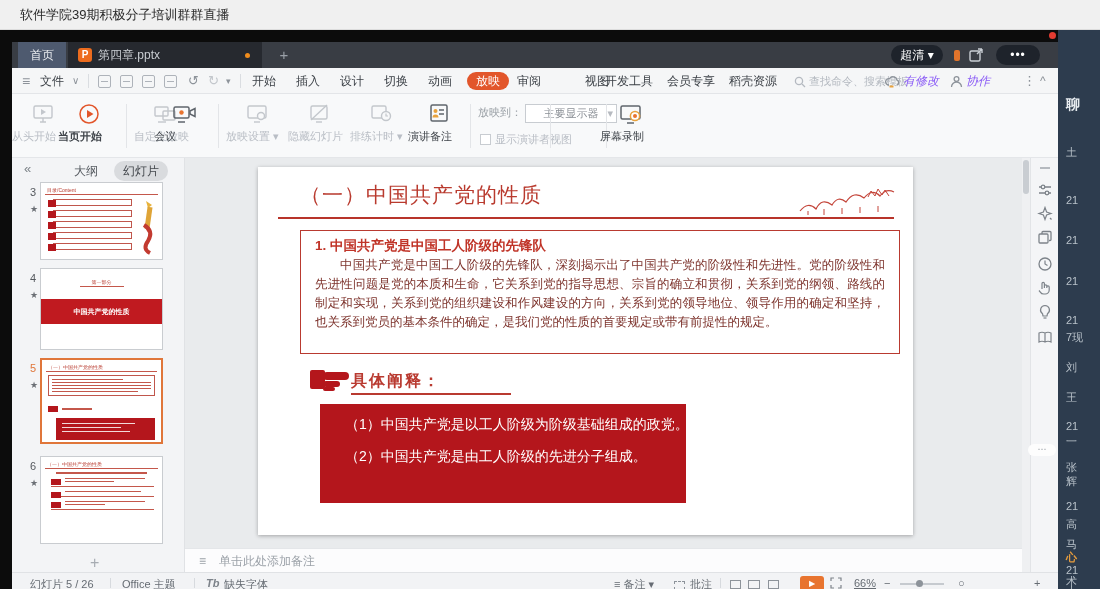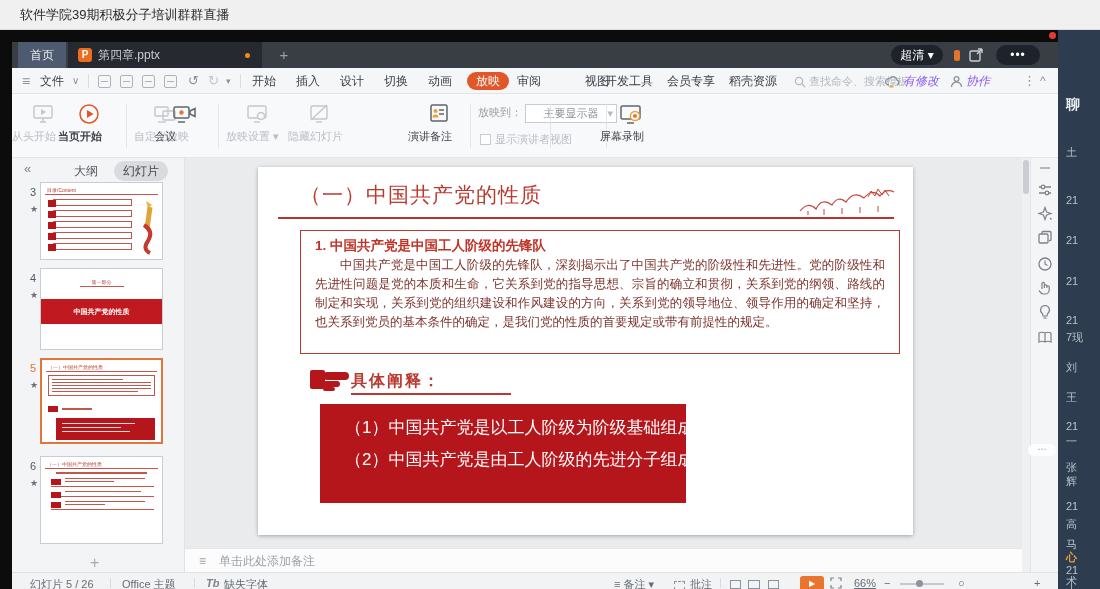--- a/index.html
+++ b/index.html
@@ -91,21 +91,21 @@
   .s-title { position:absolute; left:42px; top:14px; font-size:21px; color:#b93a2e; letter-spacing:1px; }
   .s-line { position:absolute; left:20px; top:50px; width:616px; height:2px; background:#b8342a; }
   .s-deco { position:absolute; left:540px; top:20px; }
   .s-box1 { position:absolute; left:42px; top:63px; width:600px; height:124px; border:1px solid #b93a30; padding:6px 14px 0 14px; }
   .s-box1 h3 { font-size:13.5px; color:#c03428; margin-bottom:1px; }
   .s-box1 p { font-size:12.5px; line-height:19px; color:#7d332c; text-align:justify; text-indent:2em; }
   .s-interp { position:absolute; left:52px; top:198px; }
   .s-interp-label { position:absolute; left:93px; top:204px; font-size:16px; font-weight:bold; color:#b93a30; letter-spacing:2px; }
   .s-interp-line { position:absolute; left:93px; top:226px; width:160px; height:2px; background:#b93a30; }
   .s-redbox { position:absolute; left:62px; top:237px; width:366px; height:99px; background:#b4161c; }
-  .s-redbox div { position:absolute; left:25px; color:#fff; font-size:17px; white-space:nowrap; }
+  .s-redbox div { position:absolute; left:25px; color:#fff; font-size:14px; white-space:nowrap; }
 
   
   .v-scroll { position:absolute; left:1010px; top:0; width:8px; height:414px; background:#eff0f2; }
   .v-scroll .handle { position:absolute; left:1px; top:2px; width:6px; height:34px; background:#c9cdd2; border-radius:3px; }
   .rtools { position:absolute; left:1018px; top:0; width:28px; height:414px; background:#f4f5f7; border-left:1px solid #e2e4e7; }
   .rt { position:absolute; left:6px; width:16px; height:16px; }
   .more-tools { position:absolute; left:1016px; top:402px; width:28px; height:12px; background:#fdfdfd; border-radius:6px; font-size:9px; color:#9aa0a6; text-align:center; line-height:10px; }
 
   
   .notesbar { position:absolute; left:173px; top:506px; width:837px; height:24px; background:#fcfcfd; border-top:1px solid #e4e6e9; }
@@ -278,20 +278,30 @@
       </div>
       <div class="rbtn dis" style="left:276px;">
         <div class="ric">
             <svg width="24" height="24" viewBox="0 0 24 24" style="margin:0 auto;">
               <rect x="4" y="4" width="16" height="13" rx="1.5" fill="none" stroke="#c3c7cc" stroke-width="1.4"></rect>
               <path d="M4 18 L20 3" stroke="#c3c7cc" stroke-width="1.4"></path>
               <path d="M9 20 h6" stroke="#c3c7cc" stroke-width="1.4"></path>
             </svg>
           </div>
         <div class="rlb">隐藏幻灯片</div>
+      </div>
+      <div class="rbtn dis" style="left:338px;">
+        <div class="ric">
+            <svg width="24" height="24" viewBox="0 0 24 24" style="margin:0 auto;">
+              <rect x="3" y="4" width="14" height="12" rx="1.5" fill="none" stroke="#c3c7cc" stroke-width="1.4"></rect>
+              <circle cx="17" cy="14" r="4.5" fill="#f8f9fa" stroke="#c3c7cc" stroke-width="1.4"></circle>
+              <path d="M17 11.5 v2.5 h2" fill="none" stroke="#c3c7cc" stroke-width="1.2"></path>
+            </svg>
+          </div>
+        <div class="rlb"><span>排练计时</span> <span>▾</span></div>
       </div>
       <div class="rbtn" style="left:398px; left:396px;">
         <div class="ric">
             <svg width="24" height="24" viewBox="0 0 24 24" style="margin:0 auto;">
               <rect x="4" y="3" width="16" height="16" rx="1.5" fill="none" stroke="#5f656c" stroke-width="1.5"></rect>
               <path d="M12 8 h5 M12 12 h5" stroke="#5f656c" stroke-width="1.3"></path>
               <circle cx="8.5" cy="9" r="2" fill="#e8a23c"></circle>
               <path d="M5.5 15.5 a3 3 0 0 1 6 0" fill="#e8a23c"></path>
             </svg>
           </div>

